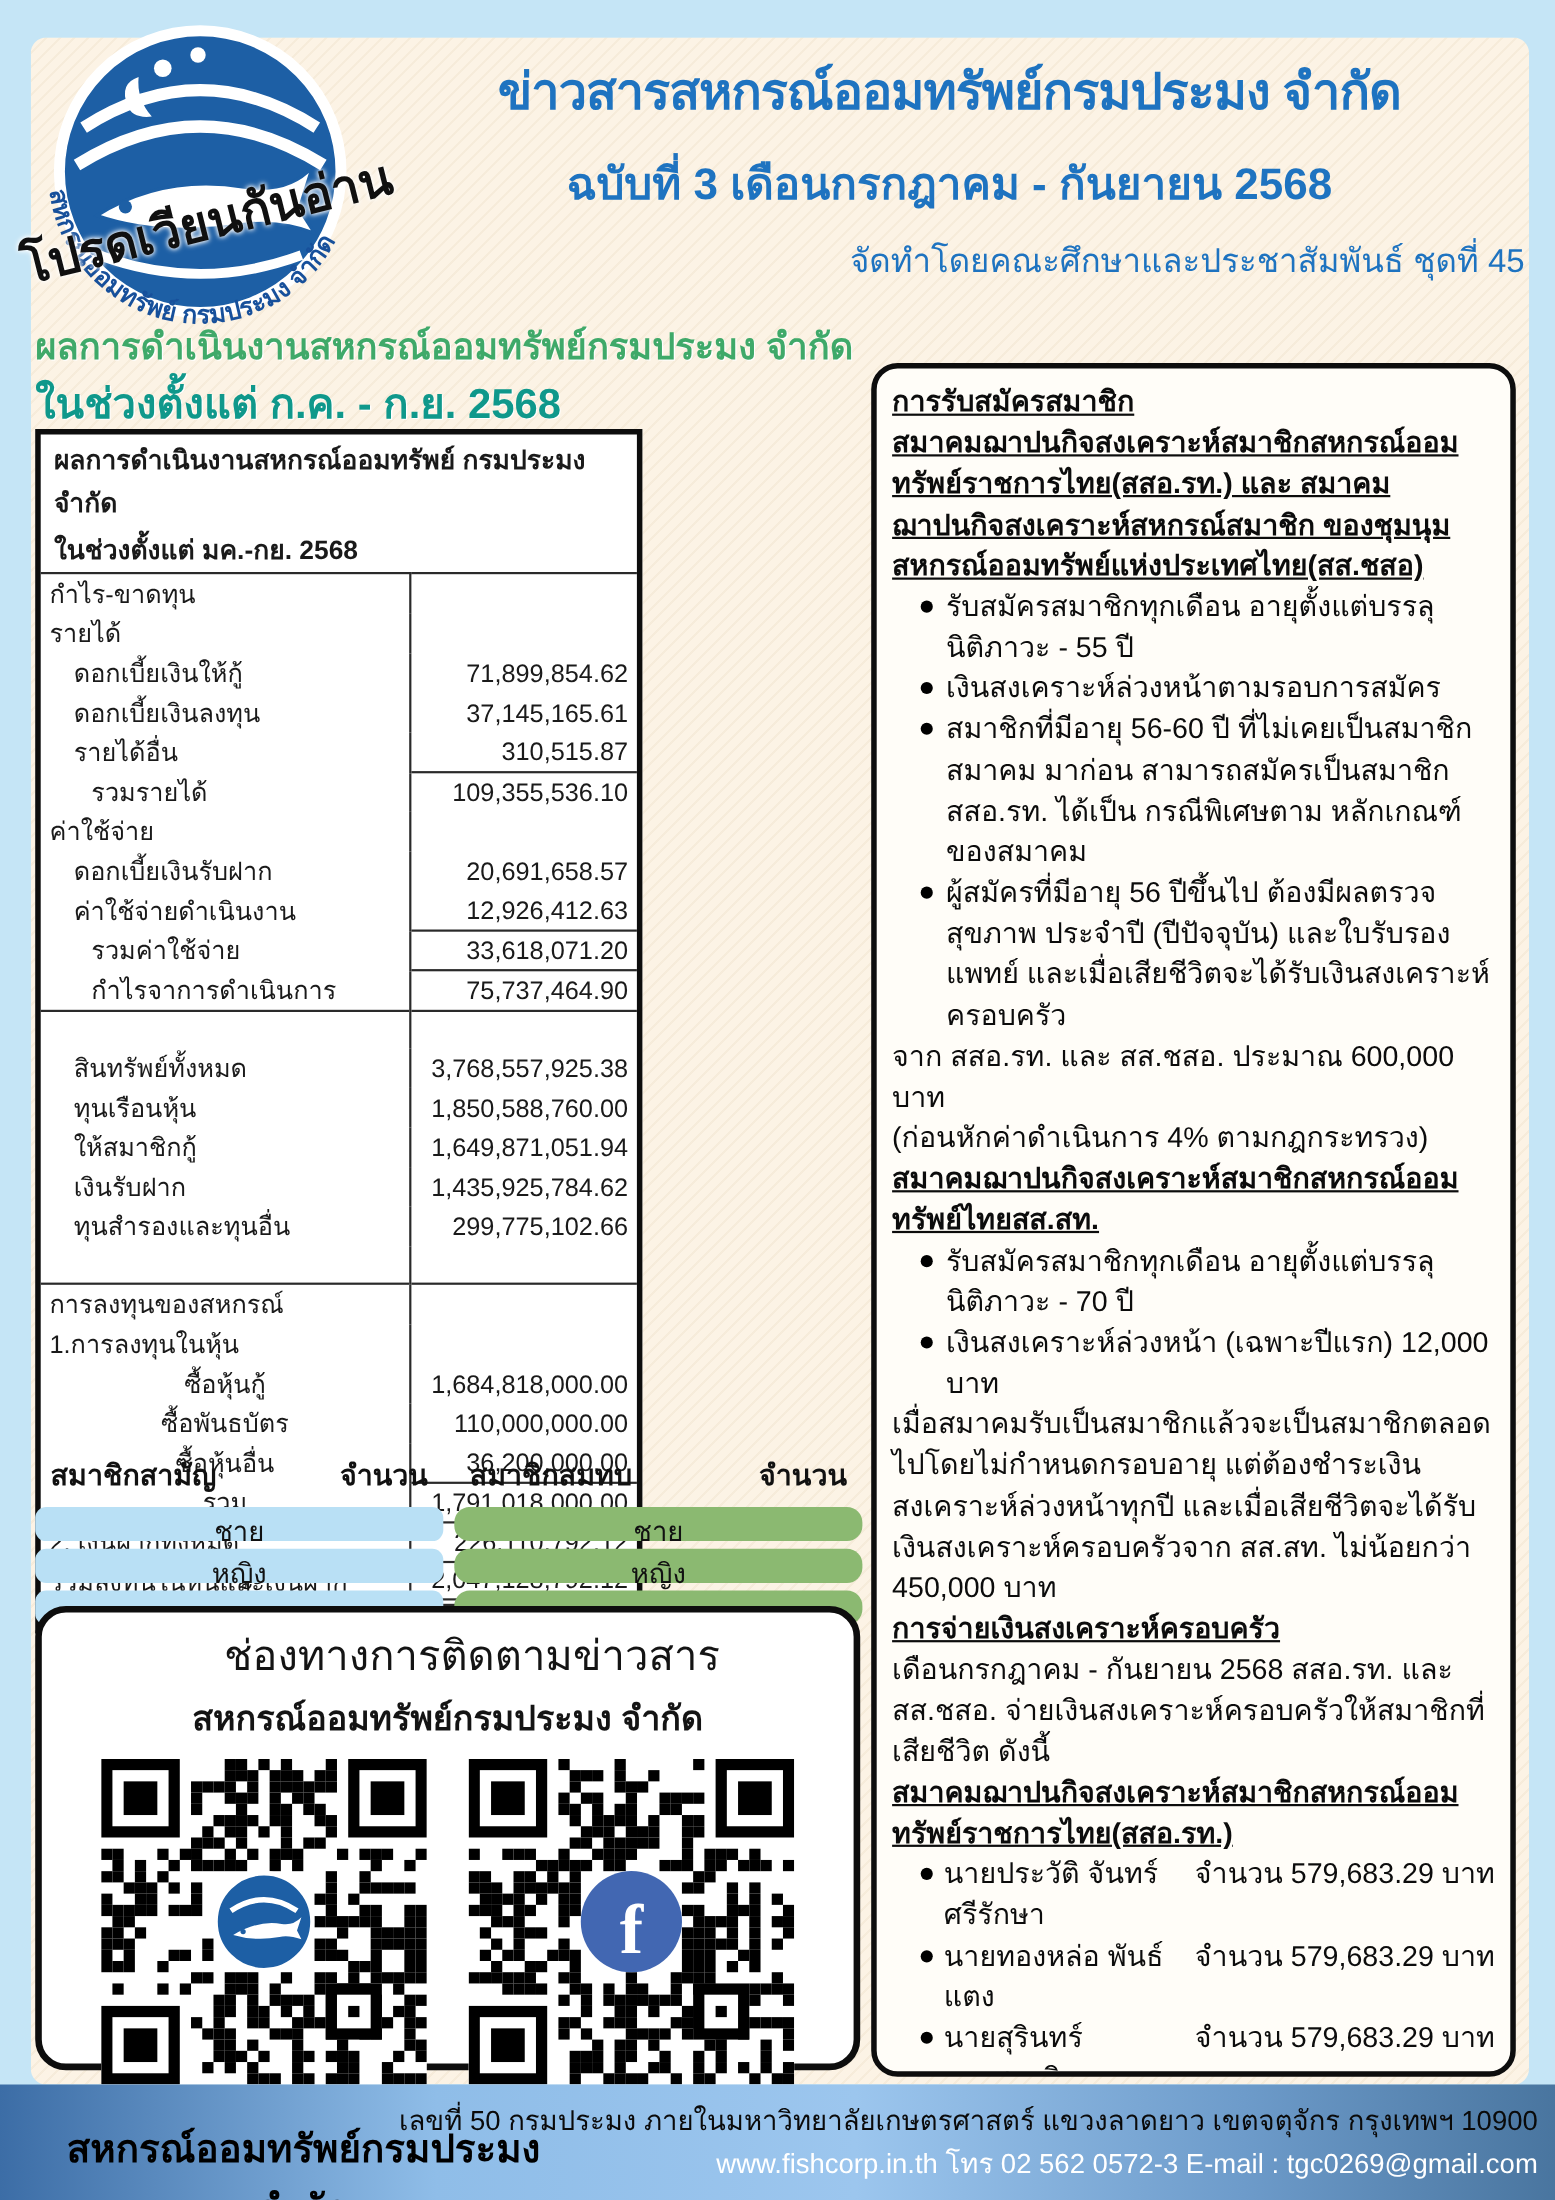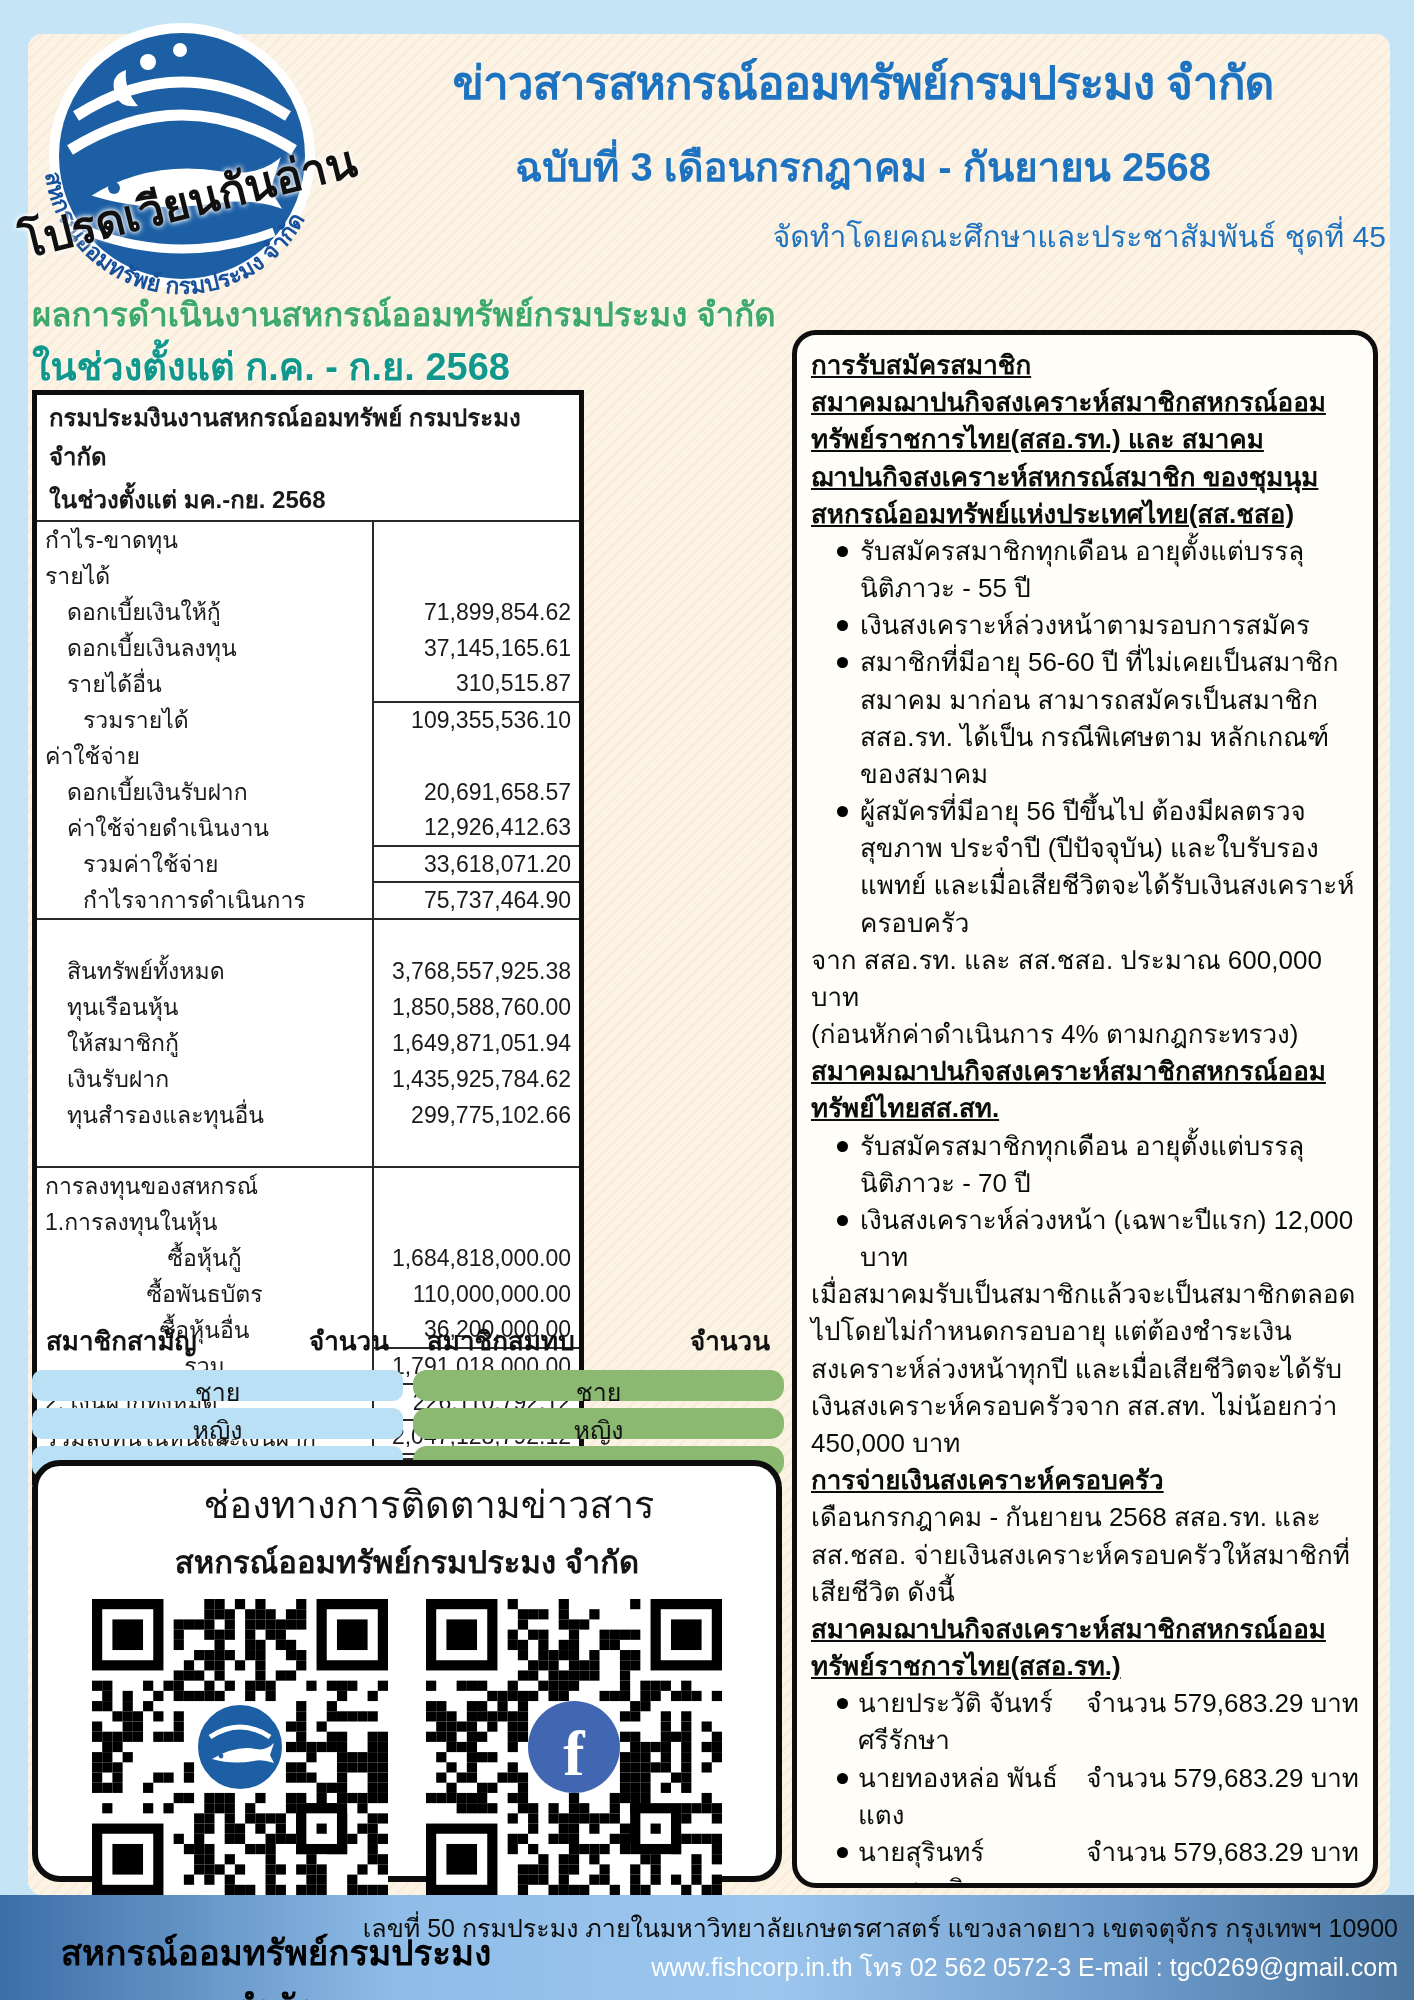--- a/index.html
+++ b/index.html
@@ -102,21 +102,21 @@
     <div class="hd-issue">ฉบับที่ 3 เดือนกรกฎาคม - กันยายน 2568</div>
     <div class="hd-prod">จัดทำโดยคณะศึกษาและประชาสัมพันธ์ ชุดที่ 45</div>
   </div>
 
   <div class="circulate">โปรดเวียนกันอ่าน</div>
 
   <div class="perf1">ผลการดำเนินงานสหกรณ์ออมทรัพย์กรมประมง จำกัด</div>
   <div class="perf2">ในช่วงตั้งแต่ ก.ค. - ก.ย. 2568</div>
 
   <div class="fin">
-    <div class="fin-title">กรมประมงินงานสหกรณ์ออมทรัพย์ กรมประมง จำกัด</div>
+    <div class="fin-title">ผลการดำเนินงานสหกรณ์ออมทรัพย์ กรมประมง จำกัด</div>
     <div class="fin-title">ในช่วงตั้งแต่ มค.-กย. 2568</div>
     <table>
         <tbody id="fin-rows">
           <tr class="hr ">
             <td class="label b">กำไร-ขาดทุน</td>
             <td class="value "></td>
           </tr>
           <tr class="">
             <td class="label ">รายได้</td>
             <td class="value "></td>

